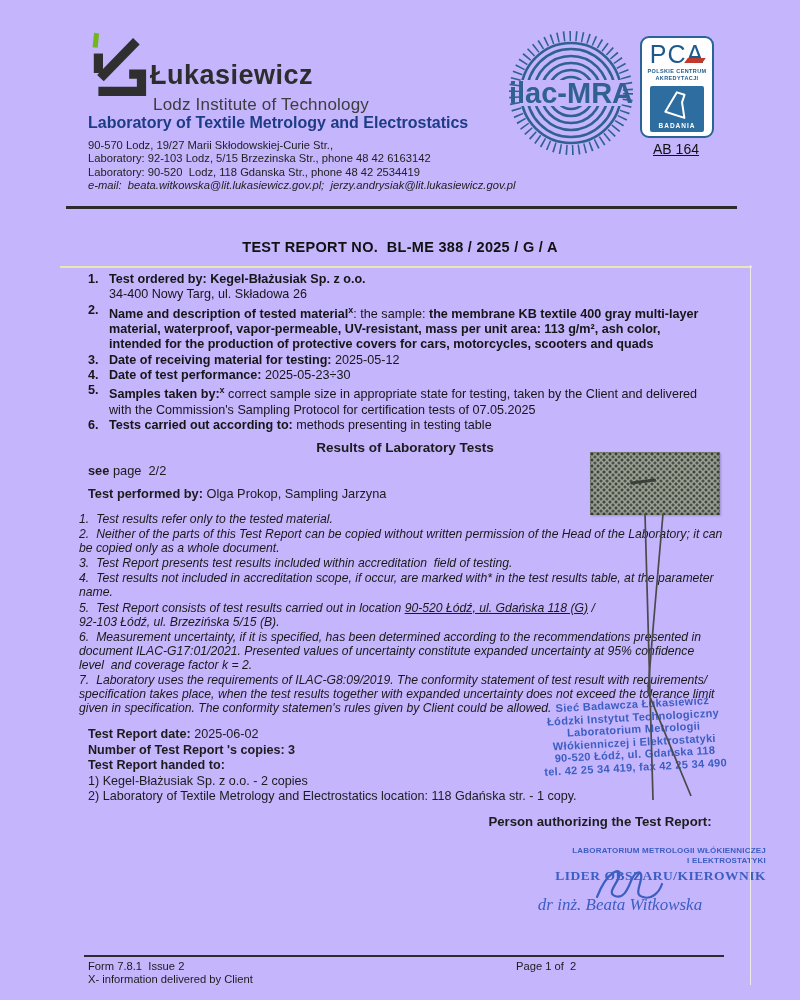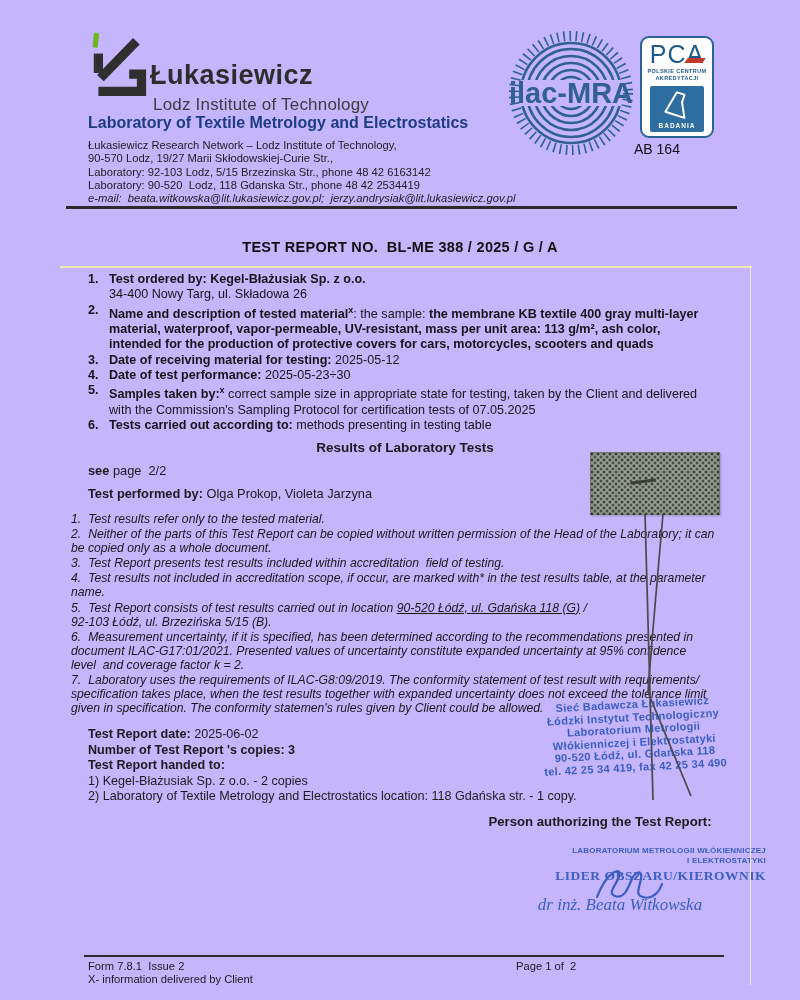--- a/index.html
+++ b/index.html
@@ -16,40 +16,40 @@
   .addr { left:88px; top:139px; font-size:11.2px; line-height:13.3px; color:#222; }
   .addr .email { font-style:italic; }
 
   
   .pca-badge { left:640px; top:36px; width:70px; height:98px; border:2px solid #2a6496; border-radius:9px; background:#fff; text-align:center; }
   .pca-name { position:relative; font-size:25px; font-weight:normal; color:#1d5a8c; letter-spacing:1px; line-height:26px; margin-top:3px; }
   .pca-red { position:absolute; right:8px; top:17px; width:18px; height:5px; background:#c0392b; transform:skewX(-35deg); }
   .pca-sub { font-size:5.5px; font-weight:bold; color:#1d5a8c; letter-spacing:0.4px; line-height:7px; margin-top:1px; }
   .pca-box { width:54px; height:46px; background:#2e6da0; margin:4px auto 0 auto; border-radius:2px; position:relative; }
   .pca-box-label { position:absolute; bottom:3px; width:100%; text-align:center; font-size:6.5px; font-weight:bold; color:#ffffff; letter-spacing:1px; }
-  .ab-number { left:634px; top:141px; width:84px; font-size:14px; color:#111; }
+  .ab-number { left:634px; top:141px; width:84px; text-align:center; font-size:14px; color:#111;text-decoration:underline; }
 
   .divider { left:66px; top:206px; width:671px; height:3px; background:#2c2c2c; }
   .doc-title { left:0; top:239px; width:800px; text-align:center; font-size:14.5px; font-weight:bold; letter-spacing:0.3px; color:#111; }
   .yellow-line { left:60px; top:266px; width:692px; height:2px; background:#ece7b0; }
 
   
   .items { left:88px; top:272px; width:620px; font-size:12.6px; line-height:15.3px; color:#161616; }
   .item { display:flex; }
   .item .num { width:21px; flex:none; font-weight:bold; }
   .item .body { flex:1; }
   .bold { font-weight:bold; }
   sup.x { font-size:9px; font-weight:bold; }
 
   .results-heading { left:0; top:440px; width:810px; text-align:center; font-size:13.5px; font-weight:bold; }
   .see-line { left:88px; top:463px; font-size:12.8px; }
   .performed { left:88px; top:486px; font-size:12.8px; }
 
   
-  .notes { left:71px; top:512px; width:645px; font-size:12.2px; font-style:italic; line-height:14.1px; color:#1a1a1a; }
+  .notes { left:79px; top:512px; width:645px; font-size:12.2px; font-style:italic; line-height:14.1px; color:#1a1a1a; }
   .note { margin-bottom:1px; }
   .note .nnum { margin-right:7px; }
   .underlined { text-decoration:underline; }
 
   
   .swatch {
     left:590px; top:452px; width:130px; height:63px;
     background-color:#9aa193;
     background-image:
       radial-gradient(circle at 2px 2px, #3f463e 1.4px, rgba(0,0,0,0) 1.7px),
@@ -92,21 +92,20 @@
       <path d="M 12 21 L 12 40"></path>
       <path d="M 49 9 L 14 45"></path>
       <path d="M 12 58 L 54 58 L 54 41 L 42 41"></path>
     </g>
   </svg>
   <div class="abs brand">Łukasiewicz</div>
   <div class="abs brand-sub">Lodz Institute of Technology</div>
   <div class="abs lab-title">Laboratory of Textile Metrology and Electrostatics</div>
 
   <div class="abs addr">
-    <div>Łukasiewicz Research Network – Lodz Institute of Technology,</div>
     <div>90-570 Lodz, 19/27 Marii Skłodowskiej-Curie Str.,</div>
     <div>Laboratory: 92-103 Lodz, 5/15 Brzezinska Str., phone 48 42 6163142</div>
     <div>Laboratory: 90-520&nbsp; Lodz, 118 Gdanska Str., phone 48 42 2534419</div>
     <div class="email">e-mail:&nbsp; beata.witkowska@lit.lukasiewicz.gov.pl;&nbsp; jerzy.andrysiak@lit.lukasiewicz.gov.pl</div>
   </div>
 
   <svg class="abs" style="left:506px; top:28px;" width="130" height="130" viewBox="-65 -65 130 130">
     <defs>
       <clipPath id="arcClip">
         <rect x="-64" y="-62" width="128" height="49"></rect>
@@ -181,21 +180,21 @@
       <span class="num">6.</span>
       <span class="body"><span class="bold">Tests carried out according to:</span><span> methods presenting in testing table</span></span>
     </div>
   </div>
 
   <div class="abs results-heading">Results of Laboratory Tests</div>
   <div class="abs see-line">
     <span class="bold">see</span><span> page&nbsp; 2/2</span>
   </div>
   <div class="abs performed">
-    <span class="bold">Test performed by:</span><span> Olga Prokop, Violeta Jarzyna</span>
+    <span class="bold">Test performed by:</span><span> Olga Prokop, Sampling Jarzyna</span>
   </div>
 
   <div class="abs notes">
     <div class="note"><span class="nnum">1.</span><span>Test results refer only to the tested material.</span></div>
     <div class="note"><span class="nnum">2.</span><span>Neither of the parts of this Test Report can be copied without written permission of the Head of the Laboratory; it can be copied only as a whole document.</span></div>
     <div class="note"><span class="nnum">3.</span><span>Test Report presents test results included within accreditation&nbsp; field of testing.</span></div>
     <div class="note"><span class="nnum">4.</span><span>Test results not included in accreditation scope, if occur, are marked with* in the test results table, at the parameter name.</span></div>
     <div class="note"><span class="nnum">5.</span><span>Test Report consists of test results carried out in location </span><span class="underlined">90-520 Łódź, ul. Gdańska 118 (G)</span><span> /</span><br><span>92-103 Łódź, ul. Brzezińska 5/15 (B).</span></div>
     <div class="note"><span class="nnum">6.</span><span>Measurement uncertainty, if it is specified, has been determined according to the recommendations presented in document ILAC-G17:01/2021. Presented values of uncertainty constitute expanded uncertainty at 95% confidence level&nbsp; and coverage factor k = 2.</span></div>
     <div class="note"><span class="nnum">7.</span><span>Laboratory uses the requirements of ILAC-G8:09/2019. The conformity statement of test result with requirements/ specification takes place, when the test results together with expanded uncertainty does not exceed the tolerance limit given in specification. The conformity statemen's rules given by Client could be allowed.</span></div>

